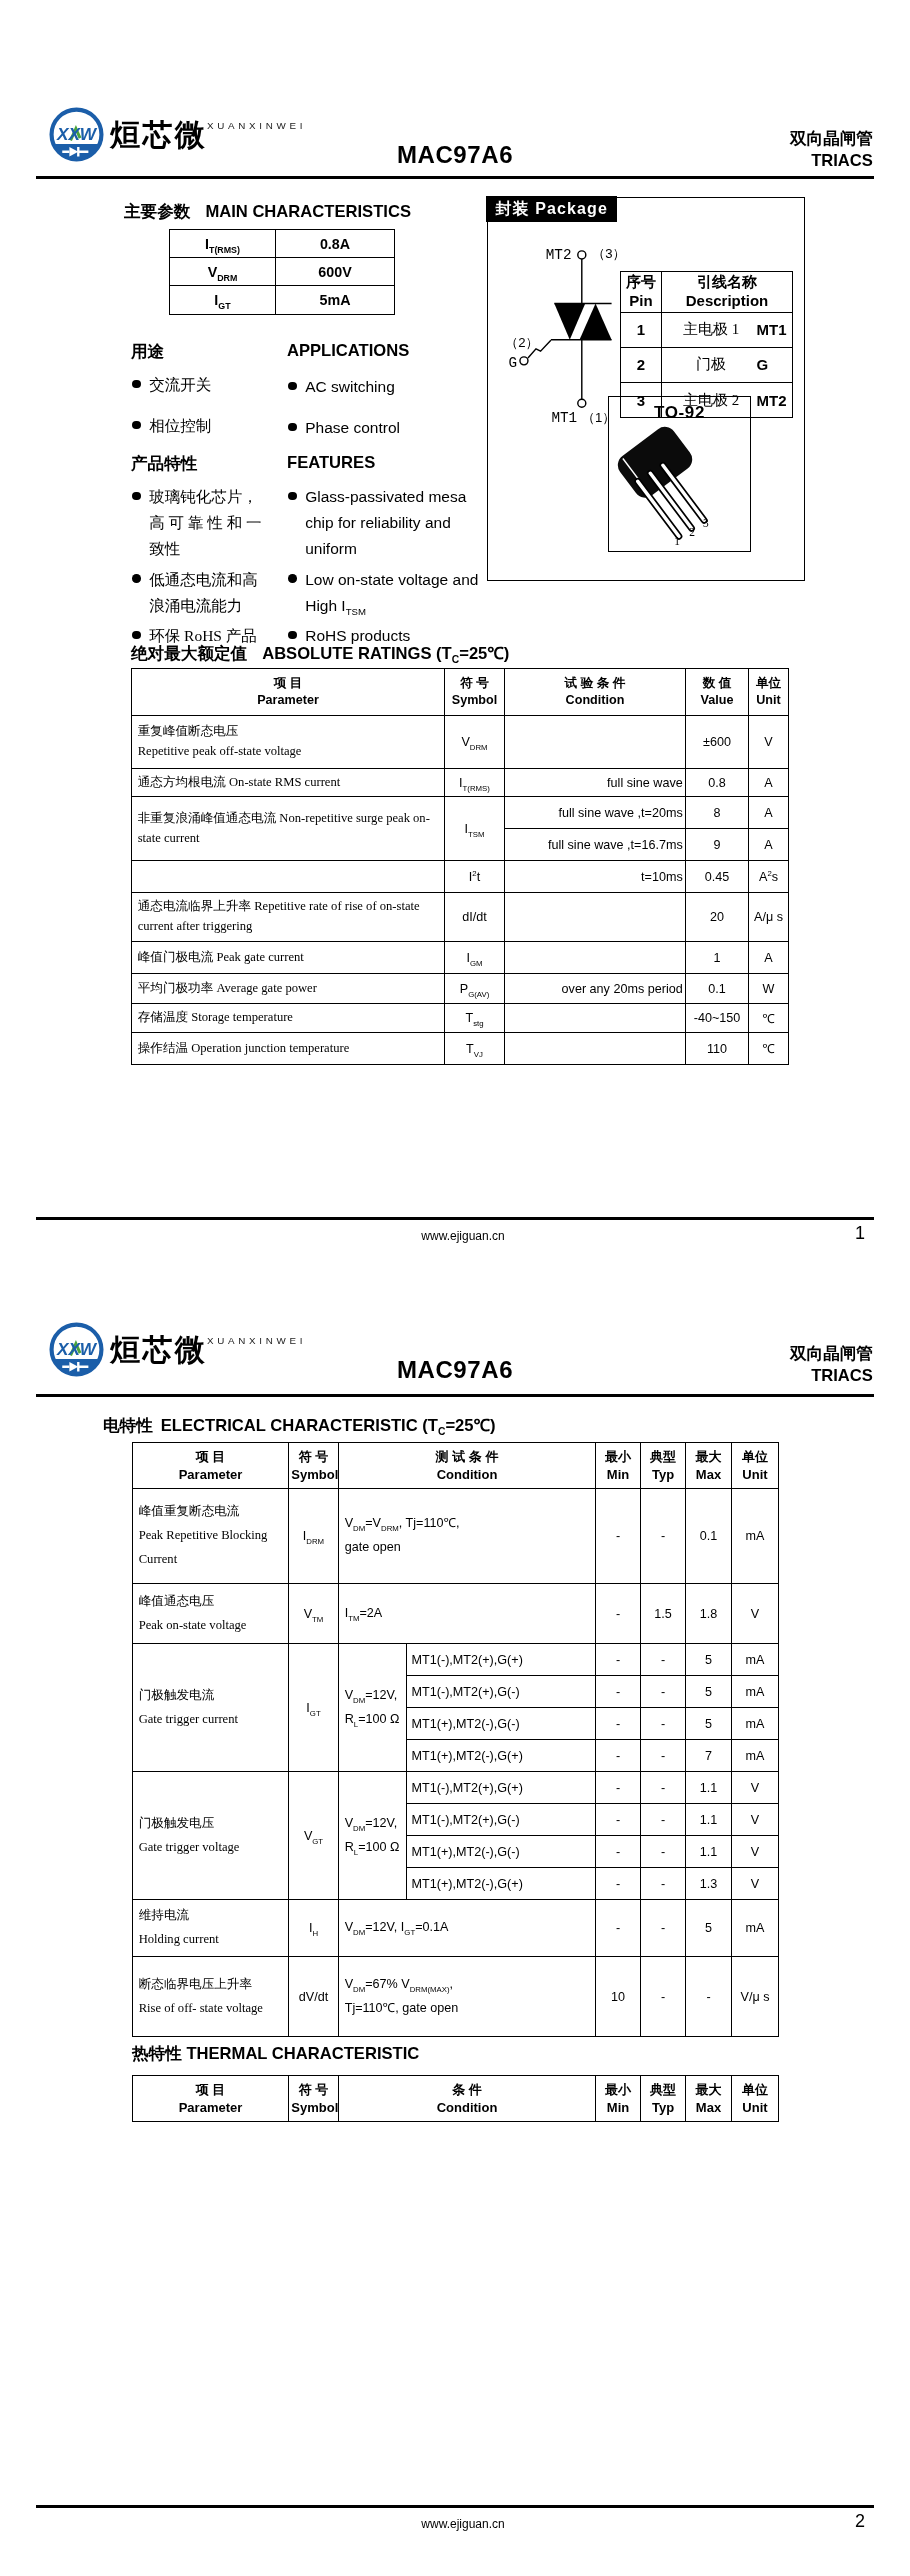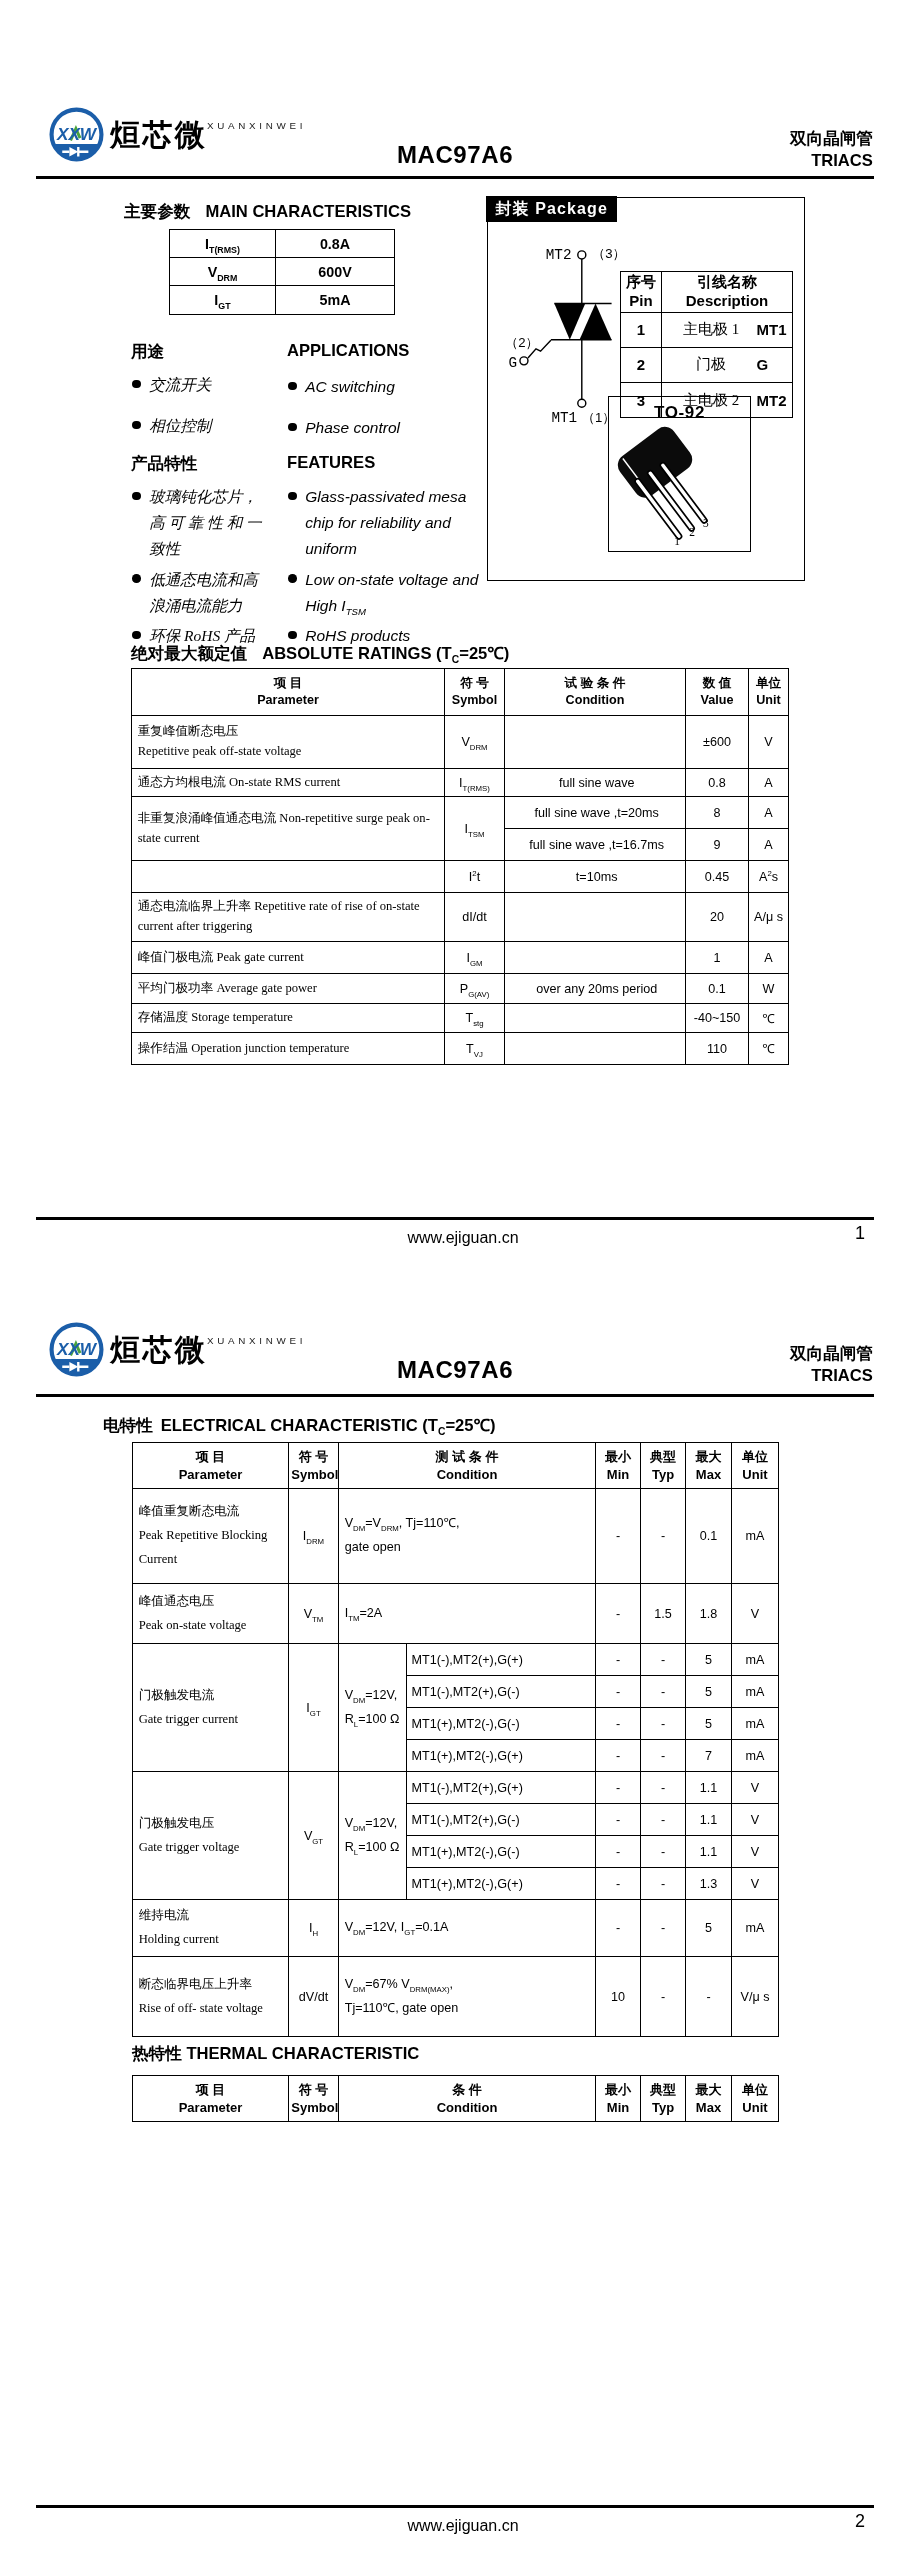--- a/index.html
+++ b/index.html
@@ -37,21 +37,21 @@
   sup{font-size:62%;line-height:0;}
   .group-top td{border-top:1.7px solid #000;}
 
   
   .main-tbl{left:169px;top:229px;}
   .main-tbl table{width:225px;}
   .main-tbl td{height:25px;font-size:14.3px;font-weight:bold;}
 
   
   .list-col{position:absolute;}
-  .li{display:flex;align-items:flex-start;margin-bottom:15px;font-style:italic;}
+  .li{display:flex;align-items:flex-start;margin-bottom:15px;}
   .bullet{flex:0 0 8.6px;width:8.6px;height:8.6px;border-radius:50%;background:#000;margin-top:7.5px;margin-right:8.6px;}
   .li-text{font-size:15.5px;line-height:26px;white-space:pre-line;font-family:"Liberation Serif",serif;}
   .li-text.en{font-family:"Liberation Sans",sans-serif;}
   .feat .li{margin-bottom:4.6px;}
 
   
   .pkg-box{position:absolute;left:487px;top:197px;width:316px;height:382px;border:1.7px solid #000;}
   .pkg-label{position:absolute;left:-1.7px;top:-1.7px;background:#000;color:#fff;font-size:16px;font-weight:bold;padding:2.3px 9.2px;letter-spacing:1.1px;}
   .pin-tbl{left:132px;top:73px;}
   .pin-tbl table{width:172px;border-width:1.1px;}
@@ -63,34 +63,34 @@
   .to92-box{position:absolute;left:88px;top:198px;width:141px;height:154px;border:1.7px solid #000;margin-left:32px;}
   .to92-title{text-align:center;font-size:17px;font-weight:bold;margin-top:5.7px;letter-spacing:0.6px;}
   .sch-svg{position:absolute;left:10.3px;top:38px;}
 
   
   .abs-tbl{left:131px;top:668px;}
   .abs-tbl table{width:657px;}
   .abs-tbl .c-p{width:313px;}.abs-tbl .c-s{width:60px;}.abs-tbl .c-c{width:181px;}.abs-tbl .c-v{width:63px;}.abs-tbl .c-u{width:40px;}
   .abs-tbl td{font-size:12.6px;}
   .abs-tbl .param{line-height:1.55;font-family:"Liberation Serif",serif;}
-  .abs-tbl .cond{text-align:center;padding-left:5.7px;}
+  .abs-tbl .cond{text-align:right;padding-left:5.7px;}
 
   
   .elec-tbl{left:132px;top:154px;}
   .elec-tbl table,.therm-tbl table{width:646px;}
   .c1{width:156px;}.c2{width:50px;}.c3{width:68px;}.c4{width:189px;}.c5{width:45px;}.c6{width:45px;}.c7{width:46px;}.c8{width:47px;}
   .elec-tbl .param,.therm-tbl .param{line-height:1.9;font-family:"Liberation Serif",serif;}
   .elec-tbl .cond,.therm-tbl .cond{text-align:left;padding-left:5.7px;line-height:1.9;}
   .elec-tbl .subcond{text-align:left;padding-left:4.6px;margin-left:44px;}
   .therm-tbl{left:132px;top:787px;}
 
   
   .rule.bottom{top:1217px;}
-  .footer-url{position:absolute;left:16px;right:0;top:1229px;text-align:center;font-size:16px;}
+  .footer-url{position:absolute;left:16px;right:0;top:1229px;text-align:center;font-size:12px;}
   .footer-page{position:absolute;right:45px;top:1223px;font-size:18px;}
 </style>
 </head>
 <body>
 
 <div class="page page--one">
 
   <div class="header">
     <div class="logo">
       <svg width="57" height="57" viewBox="0 0 96 96">

